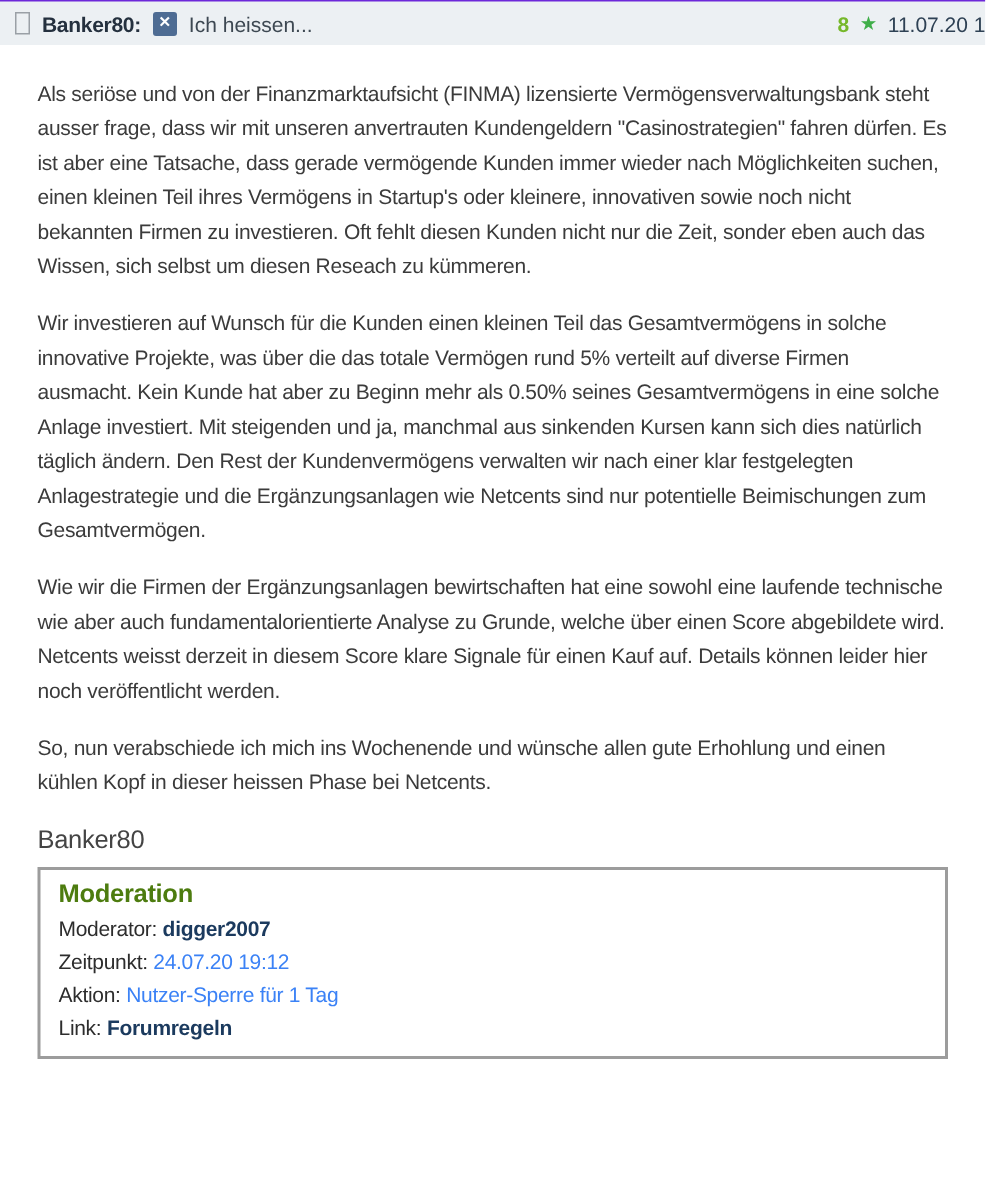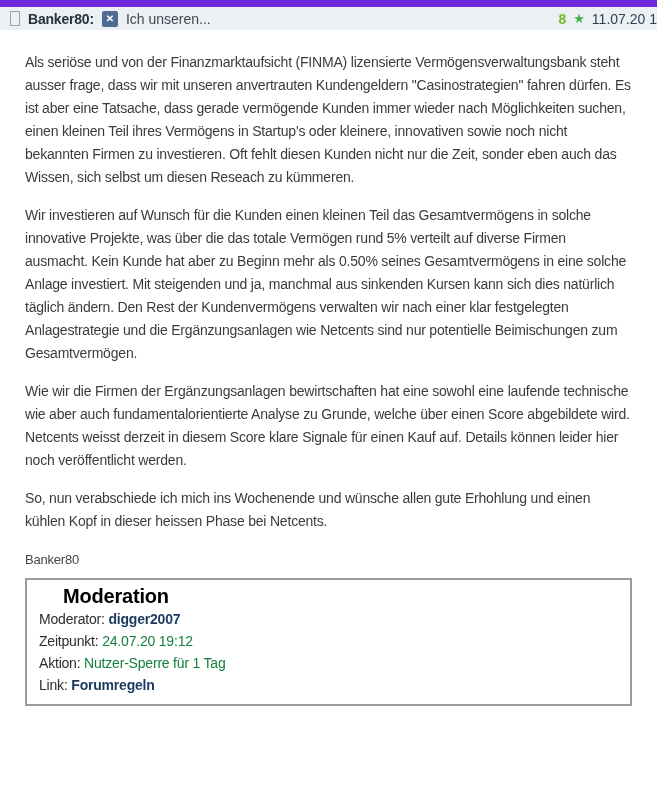--- a/index.html
+++ b/index.html
@@ -2,21 +2,21 @@
 <html style="--reply_green: #76b82a; --star_green: #3fae49; --link_blue: #1b3a5e; --badge_blue: #4e6c93; --date_blue: #2e4154; --header_text: #24303e;"><head>
 <meta charset="utf-8">
 <style>
   html,body{margin:0;padding:0;background:#fff;}
   .page{
     position:relative;width:657px;height:797px;background:#ffffff;
     font-family:"Liberation Sans",sans-serif;overflow:hidden;box-sizing:border-box;
   }
   
   .post-header{
-    height:30px;background:#ecf0f3;border-top:7px solid #6d28d9;
+    height:30px;background:#ecf0f3;border-top:1px solid #6d28d9;
     display:flex;align-items:center;padding:0 0 0 10px;box-sizing:border-box;
     font-size:14px;overflow:hidden;white-space:nowrap;
   }
   .glyph-box{
     display:inline-block;width:8px;height:13px;border:1px solid #9aa0a6;
     margin-right:8px;flex:0 0 auto;
   }
   .author{font-weight:bold;color:var(--header_text,#24303e);letter-spacing:-0.2px;cursor:pointer;}
   .x-badge{
     width:16px;height:16px;background:var(--badge_blue,#4e6c93);color:#fff;
@@ -27,43 +27,43 @@
   .spacer{flex:1 1 auto;}
   .replies{color:var(--reply_green,#76b82a);font-weight:bold;margin-left:auto;}
   .star{color:var(--star_green,#3fae49);font-size:13px;margin:0 7px;line-height:1;cursor:pointer;}
   .date{color:var(--date_blue,#2e4154);flex:0 0 auto;}
   
   .post-body{
     padding:21px 25px 0 25px;font-size:14px;line-height:23px;
     color:#3b3b3b;letter-spacing:-0.2px;
   }
   .post-body p{margin:0 0 15px 0;}
-  .signature{font-size:13px;color:#444;margin:10px 0 7px 0;}
+  .signature{font-size:17px;color:#444;margin:10px 0 7px 0;}
   
   .moderation-box{
     border:2px solid #9c9c9c;background:#fff;
     padding:4px 12px 8px 12px;font-size:14px;line-height:22px;color:#2d2d2d;
     box-sizing:border-box;width:615px;max-width:100%;
   }
-  .mod-title{font-weight:bold;font-size:20px;color:#000000;line-height:24px;margin-left:24px;}
+  .mod-title{font-weight:bold;font-size:17px;color:#4d7c0f;line-height:24px;}
   .mod-line{white-space:nowrap;overflow:hidden;}
   .mod-label{color:#2d2d2d;text-align:center;}
-  .mod-value{color:#15803d;}
+  .mod-value{color:#3b82f6;}
   .mod-link{color:var(--link_blue,#1b3a5e);font-weight:bold;text-decoration:none;cursor:pointer;}
 </style>
 </head>
 <body>
 
 <div class="page">
 
   <header class="post-header">
     <span class="glyph-box"></span>
     <span class="author">Banker80:</span>
     <span class="x-badge">✕</span>
-    <span class="title">Ich unseren...</span>
+    <span class="title">Ich heissen...</span>
     <span class="spacer"></span>
     <span class="replies">8</span>
     <span class="star">★</span>
     <span class="date">11.07.20 1</span>
   </header>
 
   <main class="post-body">
     <p>Als seriöse und von der Finanzmarktaufsicht (FINMA) lizensierte Vermögensverwaltungsbank steht ausser frage, dass wir mit unseren anvertrauten Kundengeldern "Casinostrategien" fahren dürfen. Es ist aber eine Tatsache, dass gerade vermögende Kunden immer wieder nach Möglichkeiten suchen, einen kleinen Teil ihres Vermögens in Startup's oder kleinere, innovativen sowie noch nicht bekannten Firmen zu investieren. Oft fehlt diesen Kunden nicht nur die Zeit, sonder eben auch das Wissen, sich selbst um diesen Reseach zu kümmeren.</p>
     <p>Wir investieren auf Wunsch für die Kunden einen kleinen Teil das Gesamtvermögens in solche innovative Projekte, was über die das totale Vermögen rund 5% verteilt auf diverse Firmen ausmacht. Kein Kunde hat aber zu Beginn mehr als 0.50% seines Gesamtvermögens in eine solche Anlage investiert. Mit steigenden und ja, manchmal aus sinkenden Kursen kann sich dies natürlich täglich ändern. Den Rest der Kundenvermögens verwalten wir nach einer klar festgelegten Anlagestrategie und die Ergänzungsanlagen wie Netcents sind nur potentielle Beimischungen zum Gesamtvermögen.</p>
     <p>Wie wir die Firmen der Ergänzungsanlagen bewirtschaften hat eine sowohl eine laufende technische wie aber auch fundamentalorientierte Analyse zu Grunde, welche über einen Score abgebildete wird. Netcents weisst derzeit in diesem Score klare Signale für einen Kauf auf. Details können leider hier noch veröffentlicht werden.</p>

